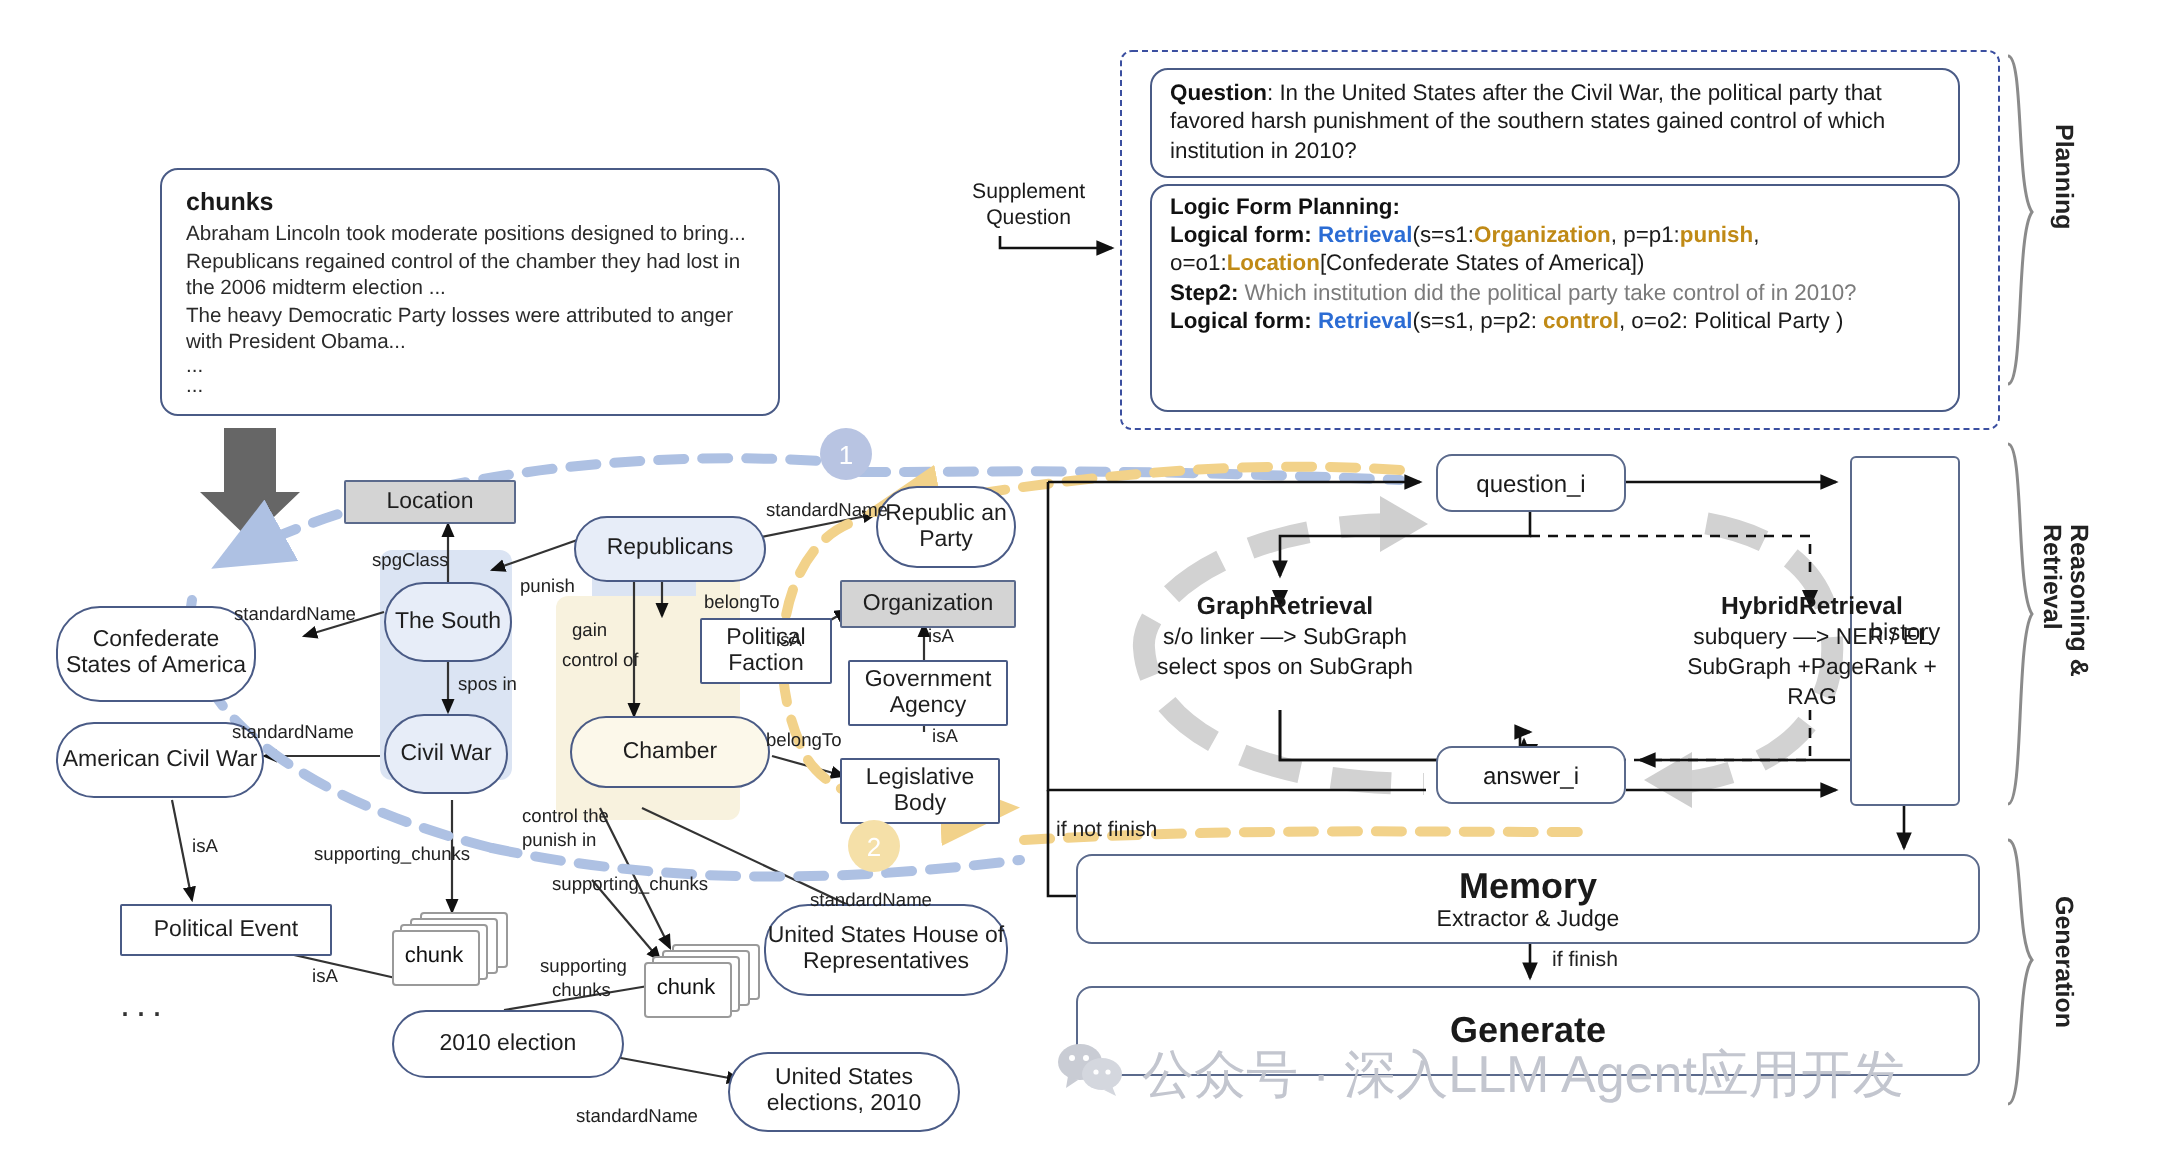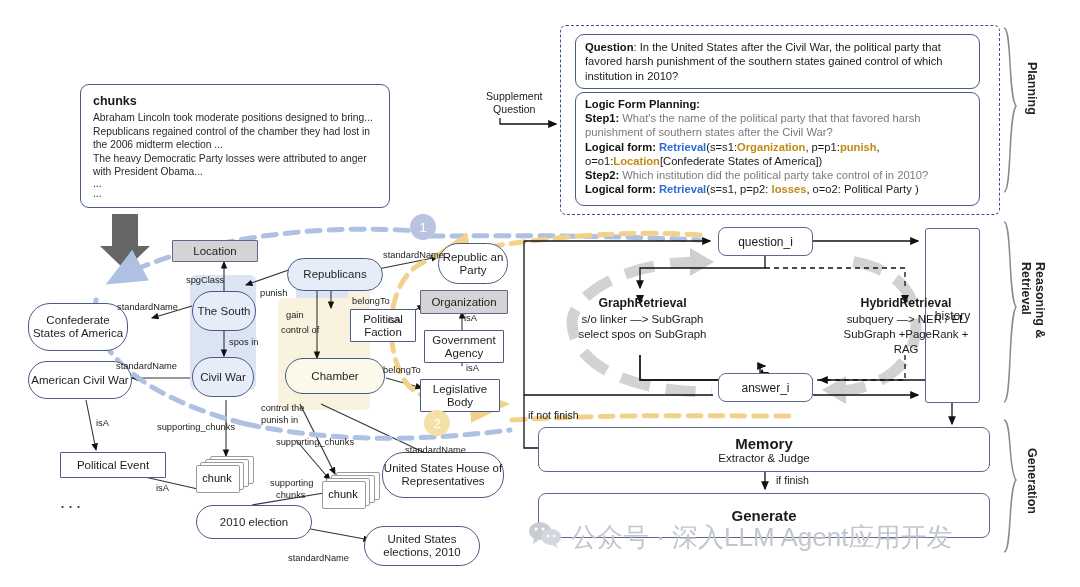--- a/index.html
+++ b/index.html
@@ -50,21 +50,21 @@
   .gold-t{color:#c08a16;font-weight:bold;}
 
   
   .flowbox{position:absolute;box-sizing:border-box;border:1.3px solid #5b6a8c;background:#fff;
      display:flex;flex-direction:column;align-items:center;justify-content:center;text-align:center;}
   #question-i{left:718px;top:227px;width:95px;height:29px;border-radius:8px;font-size:12px;}
   #answer-i{left:718px;top:373px;width:95px;height:29px;border-radius:8px;font-size:12px;}
   #history-box{left:925px;top:228px;width:55px;height:175px;border-radius:3px;font-size:12px;}
   #memory-box{left:538px;top:427px;width:452px;height:45px;border-radius:8px;}
   #generate-box{left:538px;top:493px;width:452px;height:45px;border-radius:8px;}
-  .bx-t{font-weight:bold;font-size:15px;}
+  .bx-t{font-weight:bold;font-size:18px;}
   .bx-s{font-size:11.5px;}
 
   .retr{position:absolute;text-align:center;line-height:1.3;}
   .retr .h{font-weight:bold;font-size:12.3px;}
   .retr .d{font-size:11.4px;}
 
   .flab{position:absolute;font-size:10.6px;color:#222;white-space:nowrap;}
 
   
   .badge{position:absolute;width:26px;height:26px;border-radius:50%;display:flex;
@@ -312,32 +312,29 @@
 
 <div class="abs" id="q-box">
   <div class="qtxt">
     <span class="b">Question</span><span>: In the United States after the Civil War, the political party that favored harsh punishment of the southern states gained control of which institution in 2010?</span>
   </div>
 </div>
 
 <div class="abs" id="lfp-box">
   <div class="lfline b">Logic Form Planning:</div>
   <div class="lfline">
-    <span class="b">Step1:</span><span class="gray-t"> What's the name of the political party that that favored harsh punishment of southern states after the Civil War?</span>
-  </div>
-  <div class="lfline">
     <span class="b">Logical form:</span>
     <span class="blue-t">Retrieval</span><span>(s=s1:</span><span class="gold-t">Organization</span><span>, p=p1:</span><span class="gold-t">punish</span><span>, o=o1:</span><span class="gold-t">Location</span><span>[Confederate States of America])</span>
   </div>
   <div class="lfline">
     <span class="b">Step2:</span><span class="gray-t"> Which institution did the political party take control of in 2010?</span>
   </div>
   <div class="lfline">
     <span class="b">Logical form:</span>
-    <span class="blue-t">Retrieval</span><span>(s=s1, p=p2: </span><span class="gold-t">losses</span><span>, o=o2: Political Party )</span>
+    <span class="blue-t">Retrieval</span><span>(s=s1, p=p2: </span><span class="gold-t">control</span><span>, o=o2: Political Party )</span>
   </div>
 </div>
 
 <div class="flowbox" id="question-i">
   <span>question_i</span>
 </div>
 <div class="flowbox" id="answer-i">
   <span>answer_i</span>
 </div>
 <div class="flowbox" id="history-box">

